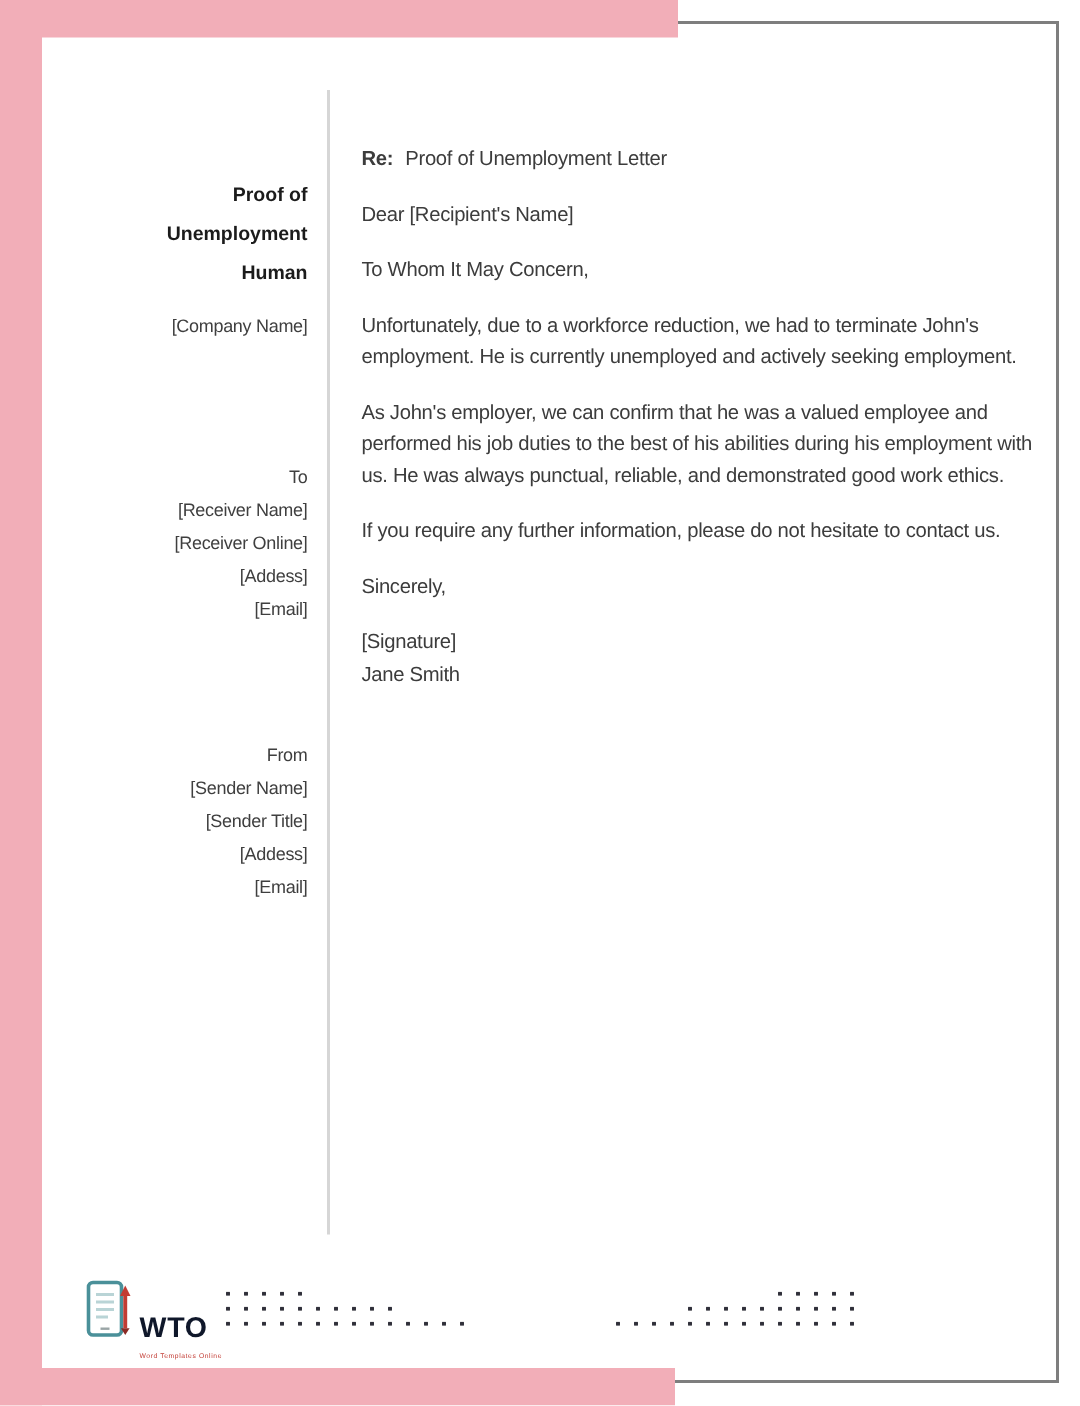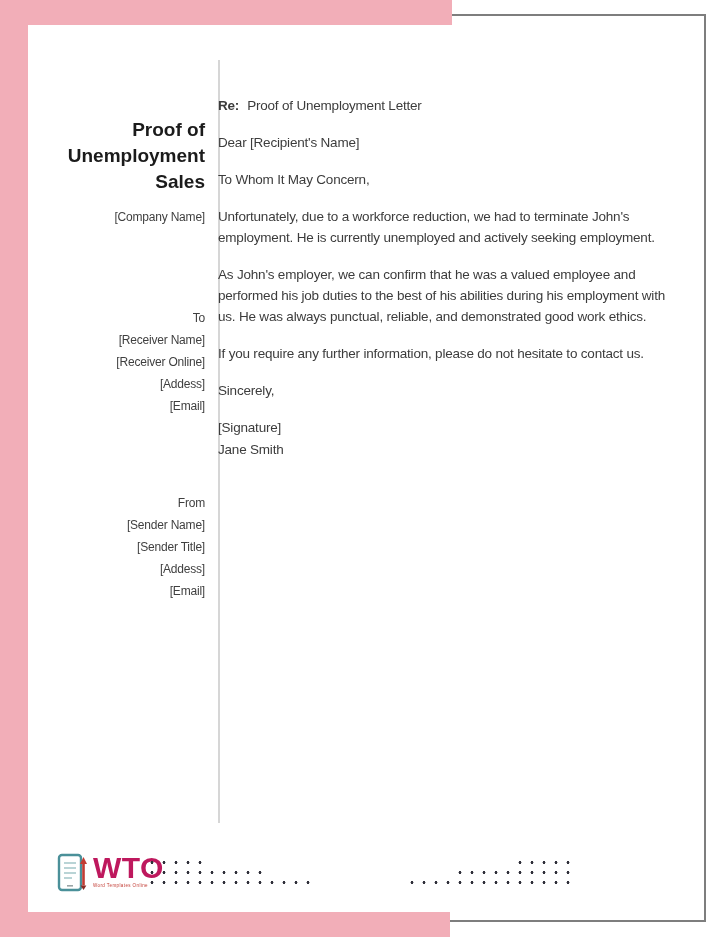--- a/index.html
+++ b/index.html
@@ -17,34 +17,34 @@
   .pink-left{left:0;top:0;width:28px;height:937px;}
   .pink-top{left:0;top:0;width:452px;height:25px;}
   .pink-bottom{left:0;top:912px;width:450px;height:25px;}
   
   .content{position:absolute;left:0;top:0;width:720px;height:937px;z-index:3;}
   .divider{position:absolute;left:218px;top:60px;width:2px;height:763px;background:#d6d6d6;}
   
   .side{position:absolute;left:20px;width:185px;text-align:right;color:#3f3f3f;
         font-size:12px;line-height:22px;letter-spacing:-0.2px;}
   .title-block{position:absolute;left:20px;top:117px;width:185px;text-align:right;
-        color:#1b1b1b;font-weight:bold;font-size:19px;line-height:26px;}
+        color:#1b1b1b;font-weight:bold;font-size:13px;line-height:26px;}
   .company{top:206px;}
   .to-block{top:307px;}
   .from-block{top:492px;}
   
-  .body-col{position:absolute;left:218px;top:95px;width:458px;color:#3c3c3c;
+  .body-col{position:absolute;left:241px;top:95px;width:458px;color:#3c3c3c;
         font-size:13.5px;line-height:21px;letter-spacing:-0.2px;}
   .body-col p{margin:0 0 16px 0;}
   .b{font-weight:bold;margin-right:8px;}
   .sig{line-height:22px;}
   
   .logo{position:absolute;left:56px;top:851px;height:46px;display:flex;align-items:flex-start;}
   .logo svg{display:block;margin-right:4px;}
-  .logo-text{font-weight:bold;font-size:30px;line-height:30px;color:#be185d;letter-spacing:0.5px;margin-top:2px;}
+  .logo-text{font-weight:bold;font-size:19px;line-height:30px;color:#0f172a;letter-spacing:0.5px;margin-top:20px;}
   .logo-sub{font-size:4.5px;color:#c23b33;letter-spacing:0.4px;white-space:nowrap;margin-top:0px;}
   
   .dots{position:absolute;height:5px;background-repeat:repeat-x;
         background-image:radial-gradient(circle at 2px 2.5px, #30303a 1.35px, transparent 1.6px);
         background-size:12px 5px;}
 </style>
 </head>
 <body>
 
 <div id="canvas">
@@ -54,21 +54,21 @@
   <div class="pink pink-top" style="background-color: rgb(242, 174, 184);"></div>
   <div class="pink pink-bottom" style="background-color: rgb(242, 174, 184);"></div>
 
   <div class="content">
 
     <div class="divider"></div>
 
     <div class="title-block">
       <div>Proof of</div>
       <div>Unemployment</div>
-      <div>Sales</div>
+      <div>Human</div>
     </div>
 
     <div class="side company">[Company Name]</div>
 
     <div class="side to-block">
       <div>To</div>
       <div>[Receiver Name]</div>
       <div>[Receiver Online]</div>
       <div>[Addess]</div>
       <div>[Email]</div>

